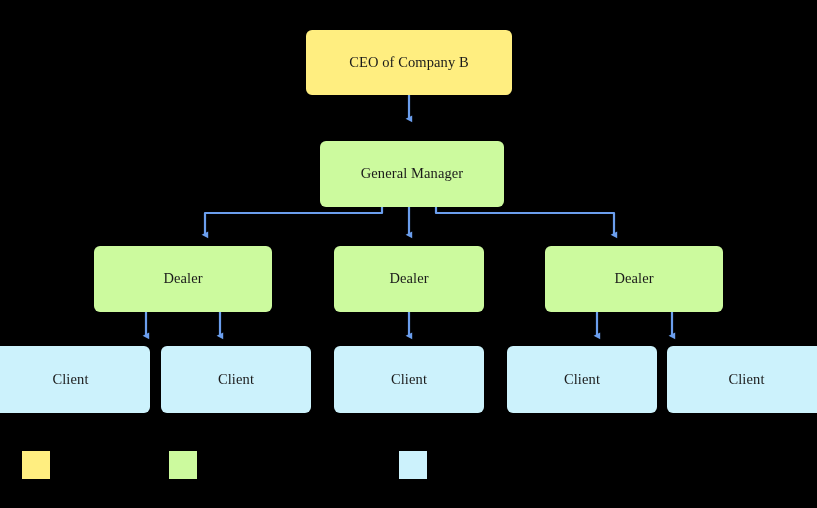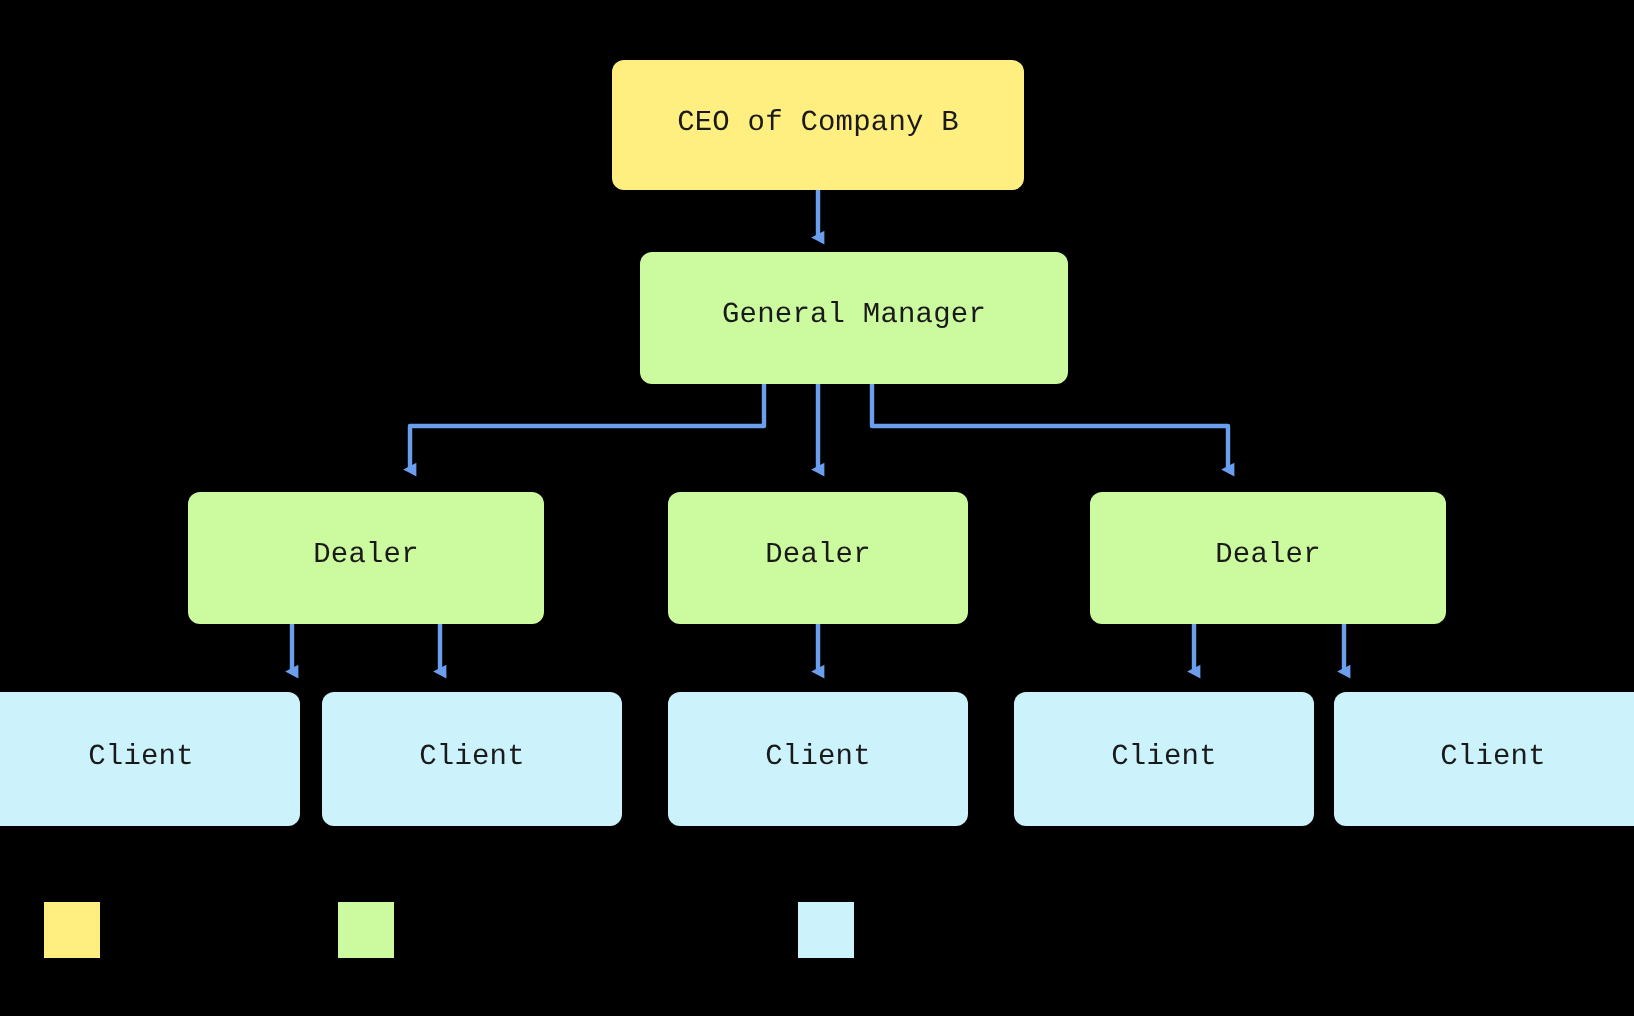--- a/index.html
+++ b/index.html
@@ -7,21 +7,21 @@
     margin: 0;
     padding: 0;
     background: #000000;
   }
   #canvas {
     position: relative;
     width: 817px;
     height: 508px;
     background: #000000;
     overflow: hidden;
-    font-family: Liberation Mono, monospace;
+    font-family: Liberation Serif, serif;
   }
   .node {
     position: absolute;
     box-sizing: border-box;
     border-radius: 6px;
     display: flex;
     align-items: center;
     justify-content: center;
     color: #1a1a1a;
     font-size: 14.5px;
@@ -82,21 +82,21 @@
     <path d="M409,312 L409,336" fill="none" stroke="#6b9eed" stroke-width="2.2" marker-end="url(#arrowhead)"></path>
 
     <path d="M597,312 L597,336" fill="none" stroke="#6b9eed" stroke-width="2.2" marker-end="url(#arrowhead)"></path>
     <path d="M672,312 L672,336" fill="none" stroke="#6b9eed" stroke-width="2.2" marker-end="url(#arrowhead)"></path>
   </svg>
 
   <div class="node node-ceo" style="left:306px; top:30px; width:206px; height:65px;">
     <span>CEO of Company B</span>
   </div>
 
-  <div class="node node-green" style="left:320px; top:126px; width:214px; height:66px;">
+  <div class="node node-green" style="left:320px; top:141px; width:184px; height:66px;">
     <span>General Manager</span>
   </div>
 
   <div class="node node-green" style="left:94px; top:246px; width:178px; height:66px;">
     <span>Dealer</span>
   </div>
   <div class="node node-green" style="left:334px; top:246px; width:150px; height:66px;">
     <span>Dealer</span>
   </div>
   <div class="node node-green" style="left:545px; top:246px; width:178px; height:66px;">

